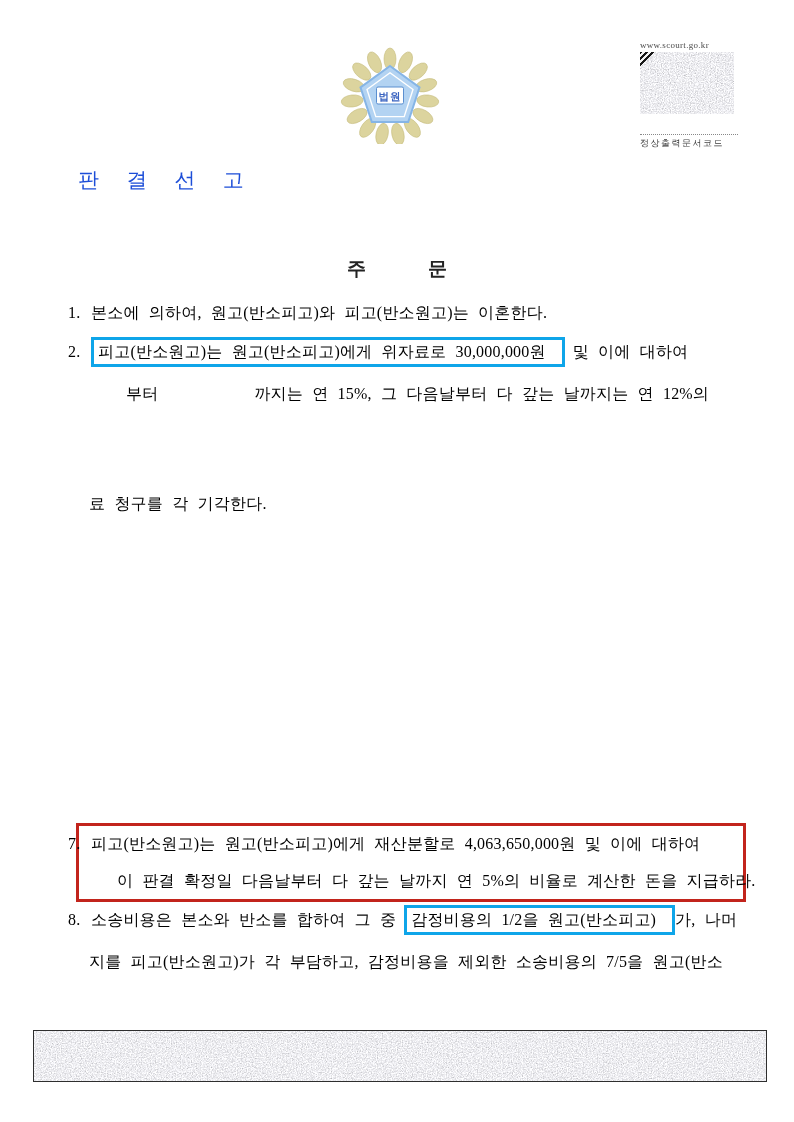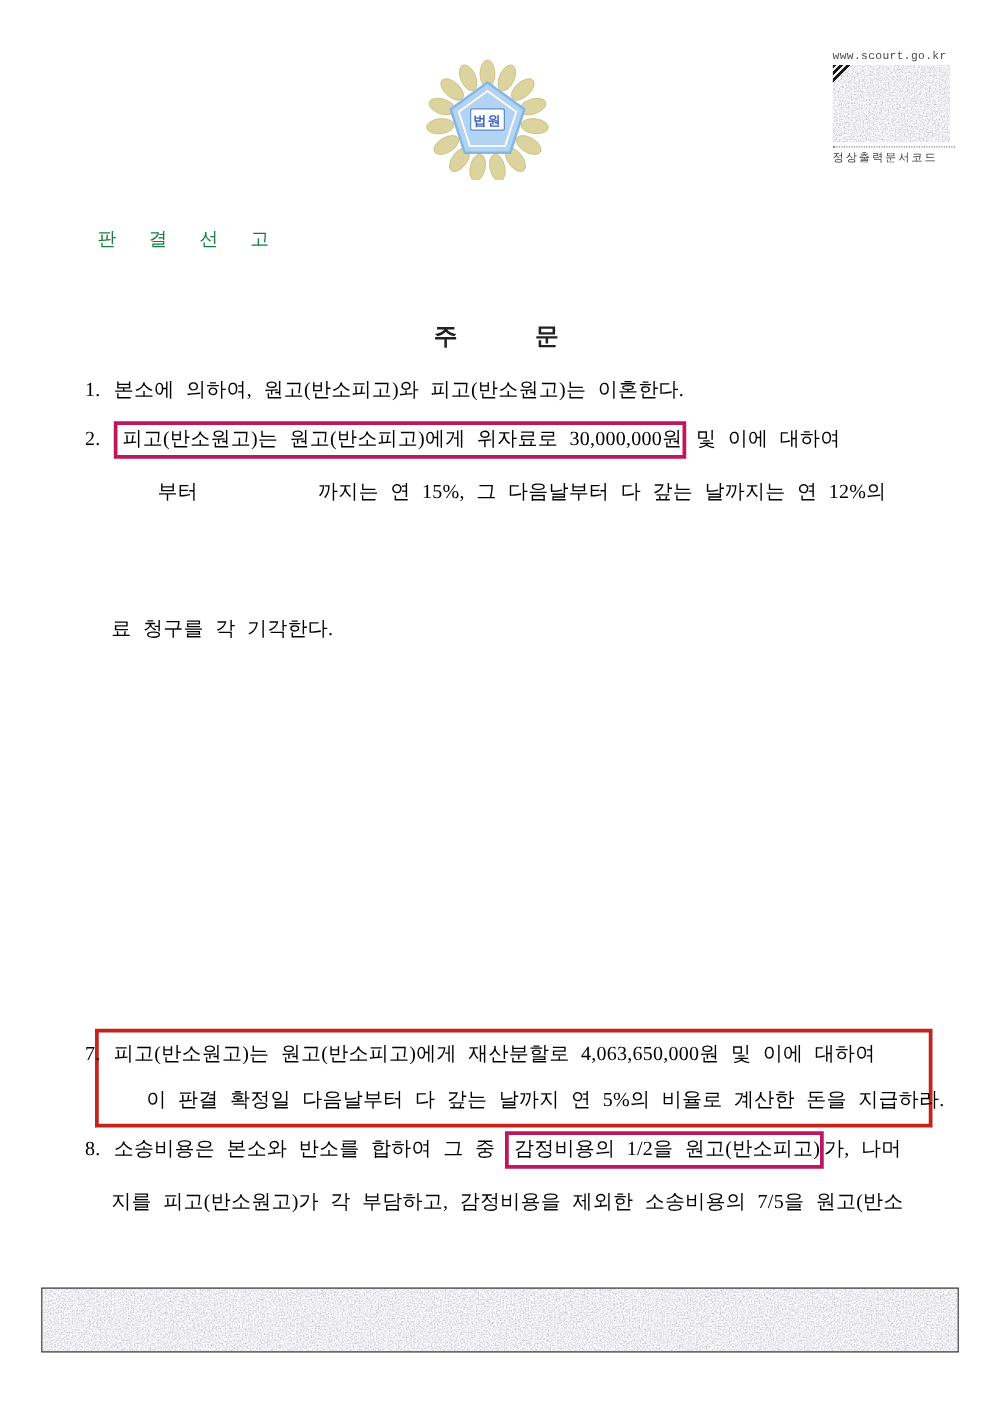--- a/index.html
+++ b/index.html
@@ -3,34 +3,34 @@
 <meta charset="utf-8">
 <style>
   html,body{margin:0;padding:0;background:#ffffff;}
   .page{
     position:relative;width:794px;height:1122px;margin:0 auto;background:#ffffff;
     font-family:"Liberation Serif","DejaVu Serif",serif;color:#1c1c1c;overflow:hidden;
   }
   
   .emblem{position:absolute;left:337px;top:44px;width:106px;height:100px;}
   
-  .bc{position:absolute;left:666px;top:40px;width:98px;font-family:Liberation Mono, monospace;}
+  .bc{position:absolute;left:640px;top:40px;width:98px;font-family:Liberation Serif, serif;}
   .bc-url{font-size:9px;color:#4a4a4a;letter-spacing:.3px;margin-bottom:2px;filter:blur(.3px);}
   .bc-img{position:relative;width:94px;height:62px;overflow:hidden;}
   .bc-corner{position:absolute;left:0;top:0;width:15px;height:15px;z-index:2;
     background:repeating-linear-gradient(135deg,#181818 0 2px,#f2f2f2 2px 4px);
     clip-path:polygon(0 0,100% 0,0 100%);}
-  .bc-caption{margin-top:3px;font-size:9px;color:#3d3d3d;letter-spacing:1.5px;filter:blur(.45px);border-top:1px dotted #888;padding-top:2px;}
+  .bc-caption{margin-top:20px;font-size:9px;color:#3d3d3d;letter-spacing:1.5px;filter:blur(.45px);border-top:1px dotted #888;padding-top:2px;}
   
-  .pronounce{position:absolute;left:78px;top:182px;font-size:15px;letter-spacing:11px;color:#15803d;}
+  .pronounce{position:absolute;left:78px;top:166px;font-size:21px;letter-spacing:11px;color:#1d4ed8;}
   .order-head{position:absolute;left:0;top:256px;width:794px;display:flex;justify-content:center;gap:62px;font-size:19px;font-weight:bold;color:#222;}
   
   .row{position:absolute;white-space:nowrap;font-size:16px;line-height:21px;word-spacing:5px;letter-spacing:.2px;color:#000000;}
   .num{display:inline-block;width:23px;}
-  .inline-redbox{border:3px solid #be185d;padding:3px 0 4px 4px;}
+  .inline-redbox{border:3px solid #0ea5e9;padding:3px 16px 4px 4px;}
   .after-box{margin-left:8px;}
   .pre-box{margin-right:8px;}
   .redact-gap{display:inline-block;width:96px;}
   .rect-redbox{position:absolute;border:3px solid #c2241c;background:transparent;}
   
   .noise-bar{position:absolute;left:33px;top:1030px;width:732px;height:50px;border:1px solid #2e2e2e;overflow:hidden;}
   .noise-fill{display:block;width:100%;height:100%;}
 </style>
 </head>
 <body>

